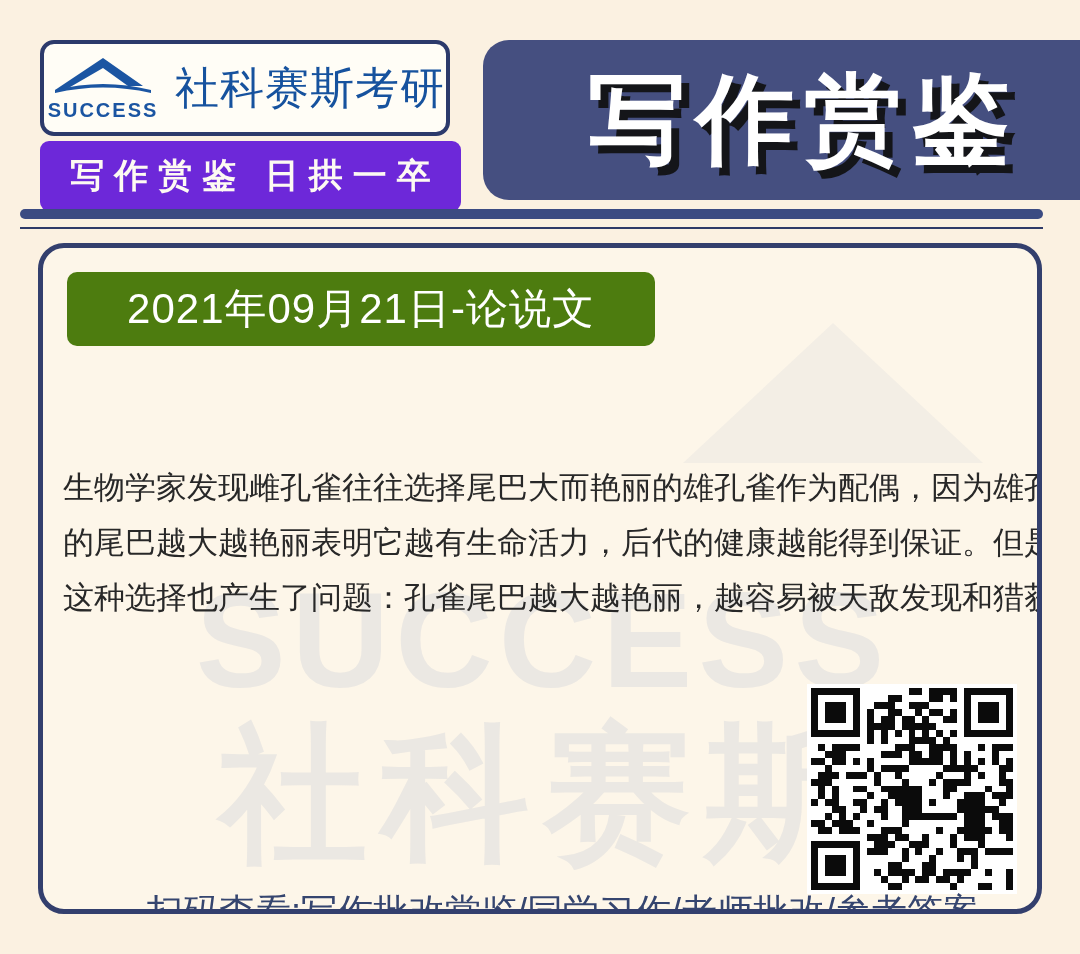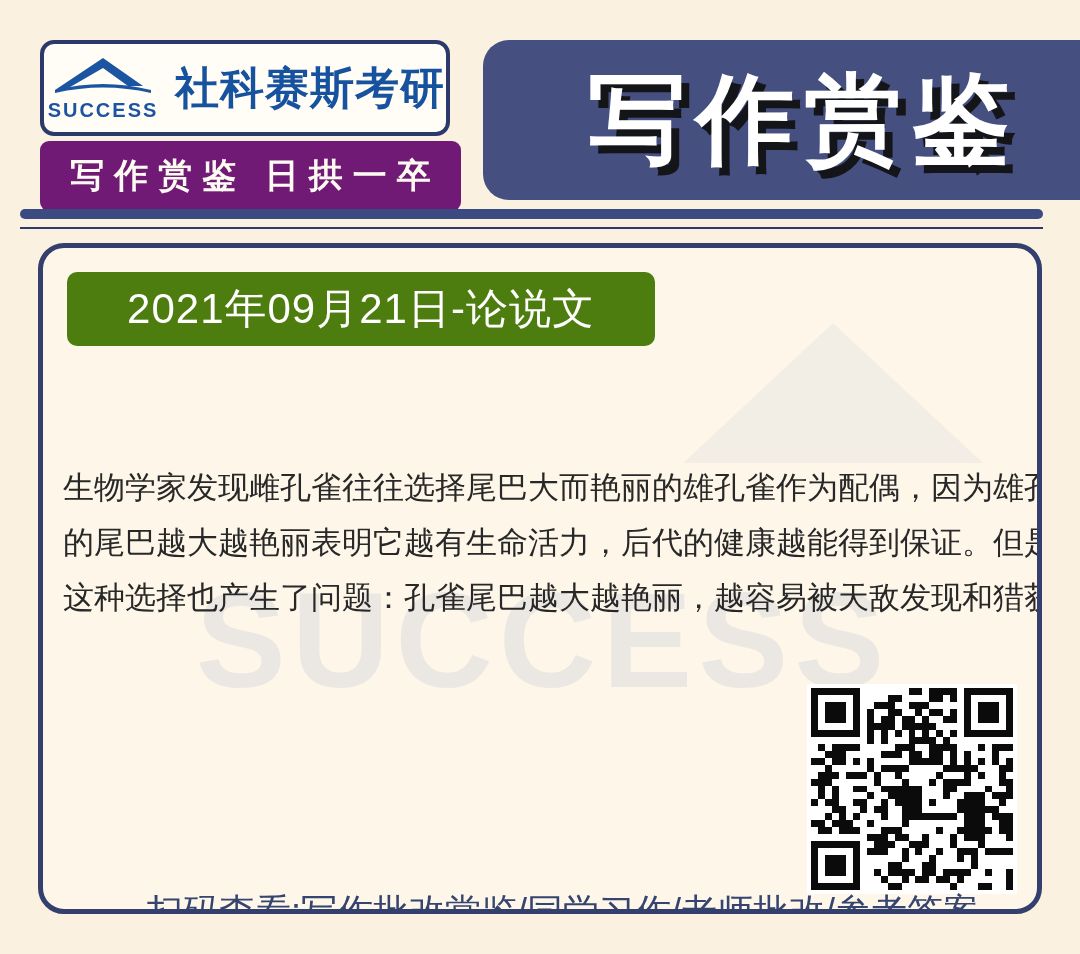--- a/index.html
+++ b/index.html
@@ -15,26 +15,26 @@
     position:absolute; left:40px; top:40px; width:410px; height:96px;
     background:#fffdf6; border:4px solid #2c3a6b; border-radius:14px;
     display:flex; align-items:center; justify-content:center; gap:14px;
   }
   .logo-left { display:flex; flex-direction:column; align-items:center; }
   .brand-en {
     color:#1b55a2; font-weight:bold; font-size:20px; letter-spacing:2px;
     margin-top:-6px; line-height:1;
   }
   .brand-cn {
-    color:#16529e; font-weight:bold; font-size:44px; letter-spacing:1px;
+    color:#16529e; font-weight:normal; font-size:44px; letter-spacing:1px;
     line-height:1; white-space:nowrap;text-align:right;
   }
   .tagline-badge {
     position:absolute; left:40px; top:141px; width:421px; height:70px;
-    background:#701a75; border-radius:9px;
+    background:#6d28d9; border-radius:9px;
     display:flex; align-items:center; justify-content:center;
   }
   .tagline-badge span {
     color:#fdfaf2; font-family:"Liberation Serif","DejaVu Serif",serif;
     font-weight:bold; font-size:34px; letter-spacing:10px; padding-left:10px;
     white-space:nowrap;
   }
   .banner {
     position:absolute; left:483px; top:40px; width:632px; height:160px;
     background:#454f80; border-radius:26px;
@@ -122,20 +122,21 @@
 </div>
 
 <div class="divider-bar"></div>
 <div class="divider-rule"></div>
 
 <div class="content-card">
 
   <div class="wm-triangle"></div>
   <div class="watermark">
     <div class="wm-en">SUCCESS</div>
+    <div class="wm-cn">社科赛斯</div>
   </div>
 
   <div class="date-badge">
     <span>2021年09月21日-论说文</span>
   </div>
 
 
   <div class="essay-material">
     <div>生物学家发现雌孔雀往往选择尾巴大而艳丽的雄孔雀作为配偶，因为雄孔雀</div>
     <div>的尾巴越大越艳丽表明它越有生命活力，后代的健康越能得到保证。但是，</div>

